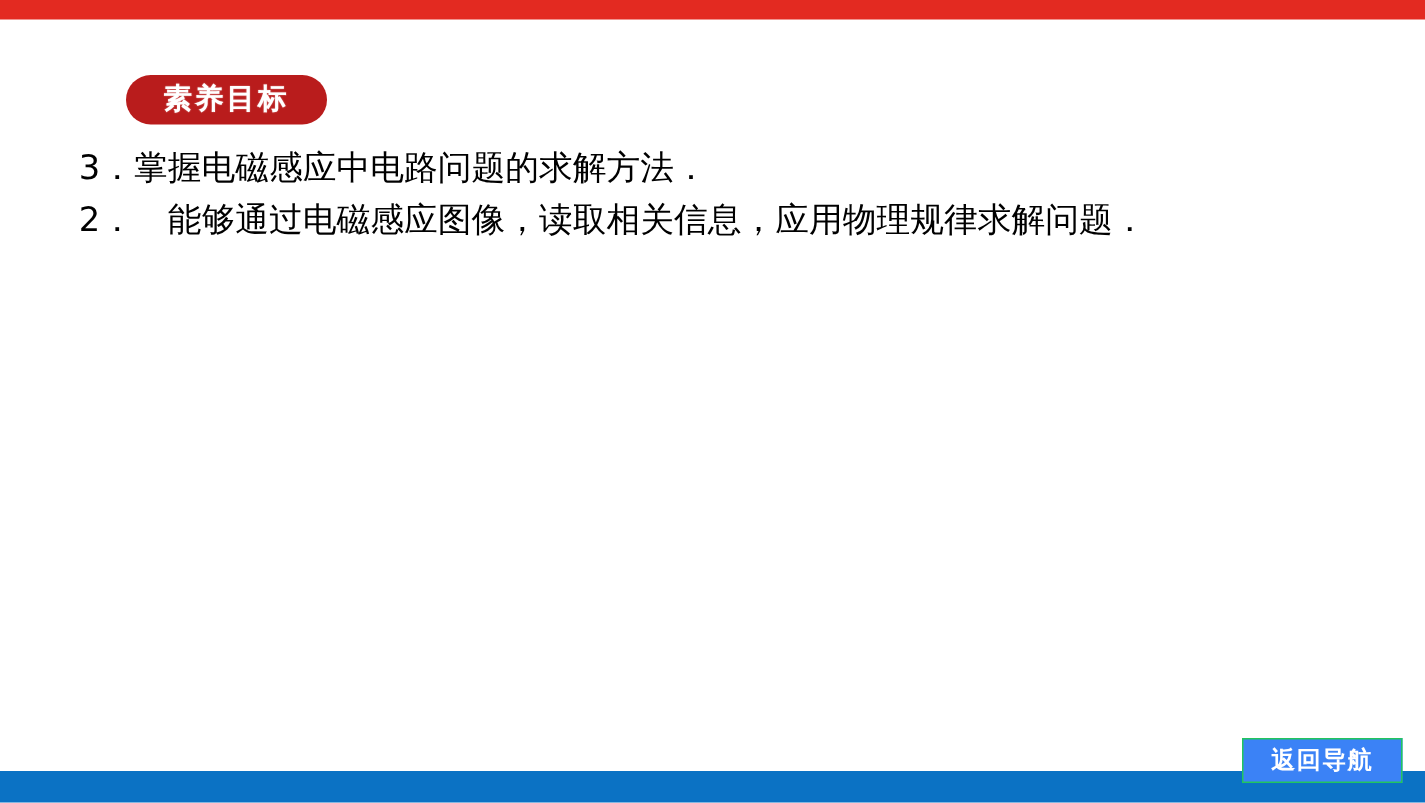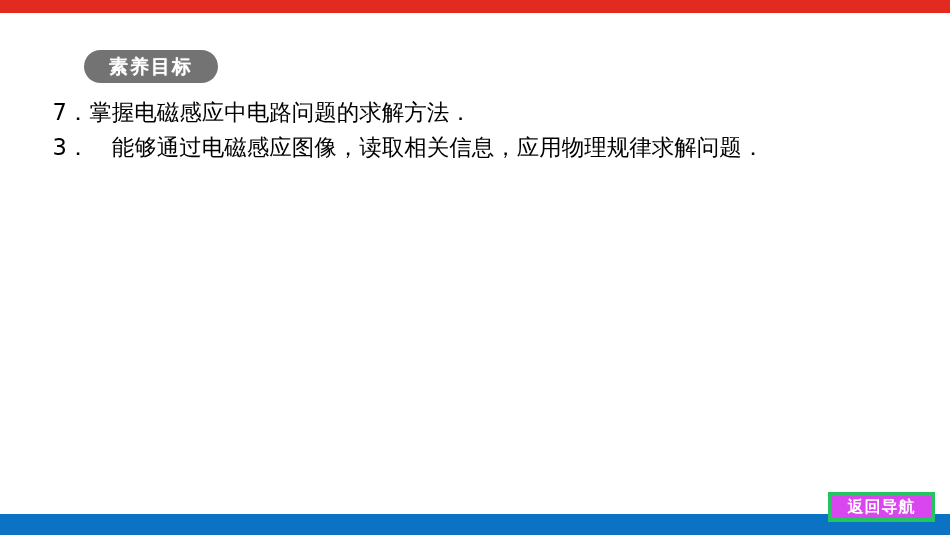--- a/index.html
+++ b/index.html
@@ -26,21 +26,21 @@
   }
 
   
   .badge {
     position: absolute;
     left: 84px;
     top: 50px;
     width: 134px;
     height: 33px;
     border-radius: 17px;
-    background: #737373;
+    background: #b91c1c;
     display: flex;
     align-items: center;
     justify-content: center;
     box-sizing: border-box;
   }
   .badge-label {
     color: #ffffff;
     font-size: 19px;
     font-weight: bold;
     letter-spacing: 2px;
@@ -75,22 +75,22 @@
     background: #0b72c4;
   }
 
   
   .nav-button {
     position: absolute;
     left: 828px;
     top: 492px;
     width: 107px;
     height: 30px;
-    background: #d946ef;
-    border: 4px solid #22c55e;
+    background: #3b82f6;
+    border: 1px solid #22c55e;
     box-sizing: border-box;
     display: flex;
     align-items: center;
     justify-content: center;
     cursor: pointer;
   }
   .nav-button-label {
     color: #ffffff;
     font-size: 16px;
     font-weight: bold;
@@ -102,21 +102,21 @@
 </head>
 <body>
 
 <div class="top-band"></div>
 
 <div class="badge">
   <span class="badge-label">素养目标</span>
 </div>
 
 <div class="content">
-  <div class="obj-line">　7．掌握电磁感应中电路问题的求解方法．</div>
-  <div class="obj-line">　3．　能够通过电磁感应图像，读取相关信息，应用物理规律求解问题．</div>
+  <div class="obj-line">　3．掌握电磁感应中电路问题的求解方法．</div>
+  <div class="obj-line">　2．　能够通过电磁感应图像，读取相关信息，应用物理规律求解问题．</div>
 </div>
 
 <div class="bottom-band"></div>
 
 <div class="nav-button">
   <span class="nav-button-label">返回导航</span>
 </div>
 
 </body></html>

